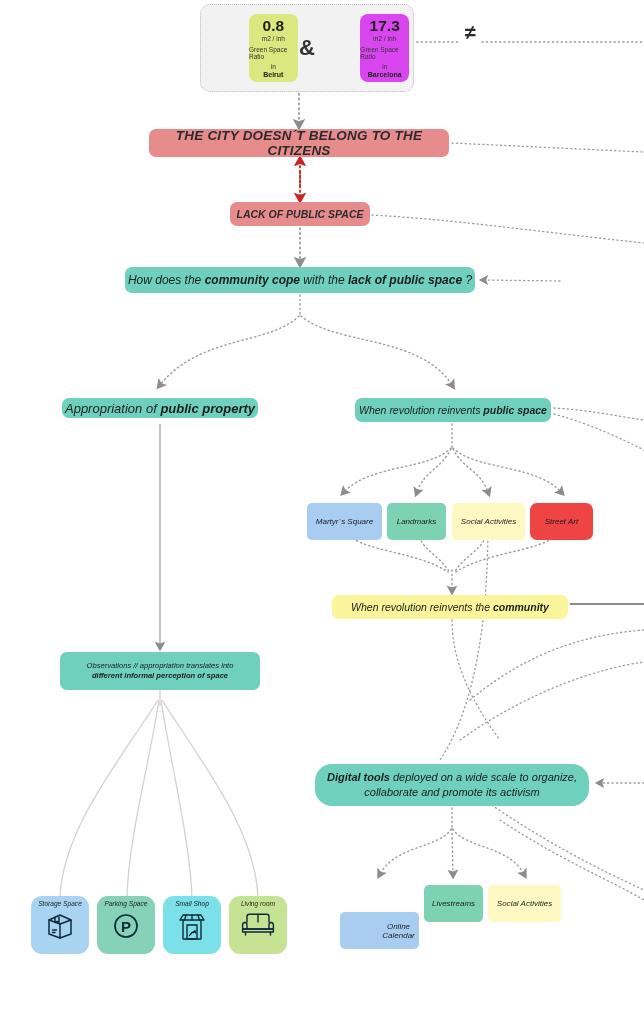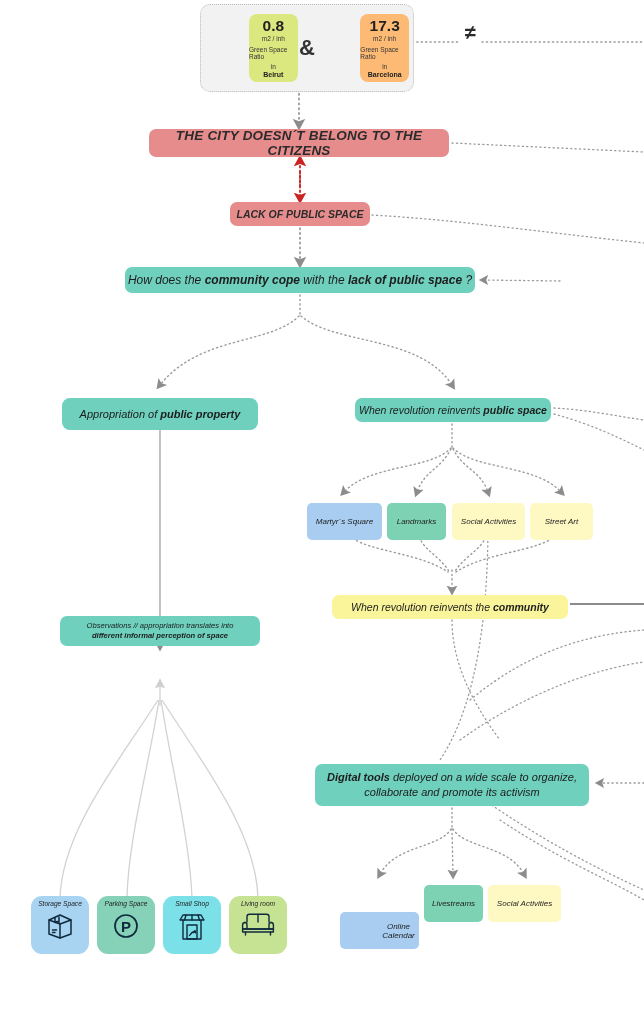--- a/index.html
+++ b/index.html
@@ -11,56 +11,56 @@
   .node{position:absolute;box-sizing:border-box;display:flex;align-items:center;
         justify-content:center;text-align:center;border-radius:7px;}
 
   
   #compare-group{position:absolute;left:200px;top:4px;width:204px;height:78px;
         border:1.6px dotted #b9b9b9;border-radius:10px;background:#f2f2f2;
         display:flex;align-items:center;justify-content:space-between;padding:4px;}
   .stat-card{width:78px;height:68px;border-radius:8px;display:flex;flex-direction:column;
         align-items:center;justify-content:center;line-height:1.12;margin-left:44px;}
   .stat-card.left{background:#dbe87f;}
-  .stat-card.right{background:#fdba74;align-items:center;}
+  .stat-card.right{background:#d946ef;align-items:center;}
   .stat-num{font-size:15.5px;font-weight:bold;color:#222;}
   .stat-unit{font-size:6.5px;color:#333;margin-top:1px;}
   .stat-lbl{font-size:6.5px;color:#333;margin-top:3px;}
   .stat-city{font-size:7px;font-weight:bold;color:#222;margin-top:1px;}
   #amp{font-size:22px;font-weight:bold;color:#333;width:30px;text-align:center;}
 
   #neq-symbol{position:absolute;left:465px;top:22px;font-size:20px;font-weight:bold;
         color:#2b2b2b;line-height:1;}
 
   
   .red-box{background:#e78c8c;color:#2b2b2b;font-style:italic;font-weight:bold;}
   #city-box{left:149px;top:129px;width:300px;height:28px;font-size:13.5px;letter-spacing:.2px;}
   #lack-box{left:230px;top:202px;width:140px;height:24px;font-size:10.5px;}
 
   
   .teal{background:#6ed0bd;color:#1d1d1d;font-style:italic;align-items:center;}
   #question-box{left:125px;top:267px;width:350px;height:26px;font-size:12px;}
-  #approp-box{left:62px;top:398px;width:196px;height:32px;font-size:11px;border-radius:8px;}
+  #approp-box{left:62px;top:398px;width:196px;height:20px;font-size:13px;}
   #revolution-box{left:355px;top:398px;width:196px;height:24px;font-size:10.5px;}
-  #observations-box{left:60px;top:616px;width:200px;height:30px;font-size:7.6px;
+  #observations-box{left:60px;top:652px;width:200px;height:38px;font-size:7.6px;
         flex-direction:column;line-height:1.32;}
   #digital-box{left:315px;top:764px;width:274px;height:42px;font-size:11px;
-        flex-direction:column;line-height:1.35;}
+        flex-direction:column;line-height:1.35;border-radius:17px;}
 
   
   #community-box{left:332px;top:595px;width:236px;height:24px;background:#faf59a;
         color:#1d1d1d;font-style:italic;font-size:10.5px;}
 
   
   .tag{height:37px;border-radius:5px;font-style:italic;font-size:8px;color:#1d1d1d;
        padding:0 7px;}
   .tag.blue{background:#a8cdf0;}
   .tag.green{background:#7dd2b4;}
   .tag.cyan{background:#fef9c3;}
-  .tag.lgreen{background:#fef9c3;}
+  .tag.lgreen{background:#ef4444;border-radius:7px;}
   #tag-martyrs{left:307px;top:503px;width:75px;}
   #tag-landmarks{left:387px;top:503px;width:59px;}
   #tag-social{left:452px;top:503px;width:73px;}
   #tag-street{left:530px;top:503px;width:63px;}
   #tag-calendar{left:340px;top:912px;width:79px;padding-left:45px;}
   #tag-livestreams{left:424px;top:885px;width:59px;}
   #tag-social2{left:488px;top:885px;width:73px;}
 
   
   .icard{position:absolute;width:58px;height:58px;border-radius:11px;display:flex;

